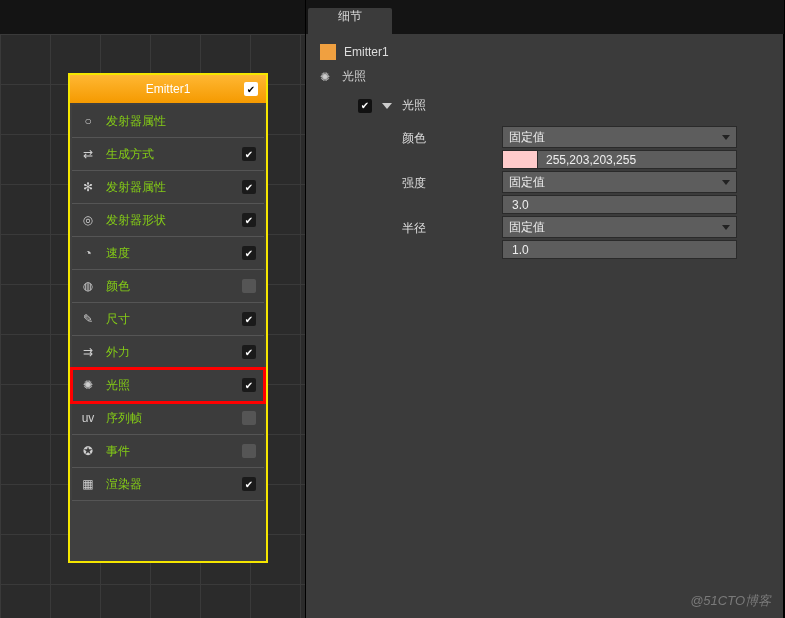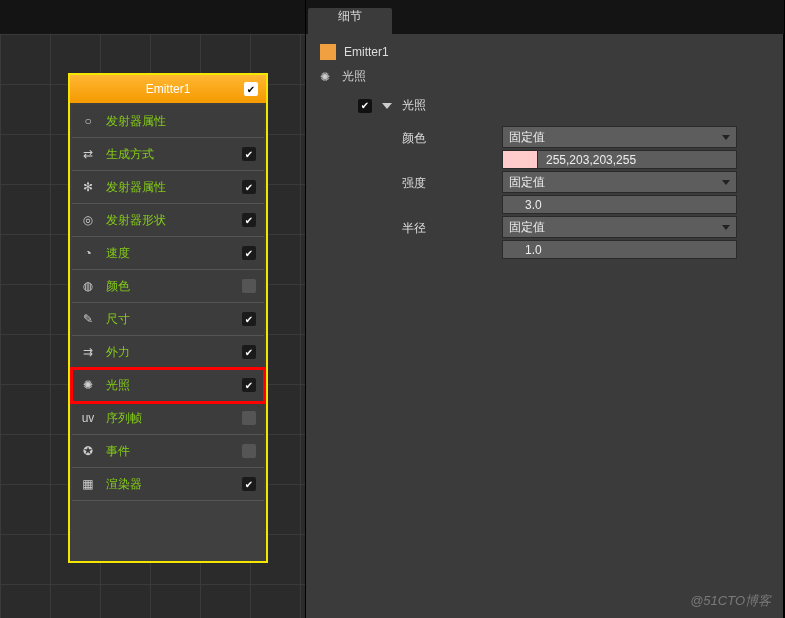--- a/index.html
+++ b/index.html
@@ -192,21 +192,21 @@
   color:#eee;
   font-size:12px;
   padding:10px 6px;
   display:flex;align-items:center;justify-content:space-between;
   cursor:pointer;
 }
 .dd .arrow { width:0;height:0;border-left:4px solid transparent;border-right:4px solid transparent;border-top:5px solid #222;}
 .val-input {
   width:235px;height:19px;
   background:#5d5d5d;border:1px solid #2a2a2a;
-  color:#eee;font-size:12px;padding:0 22px;
+  color:#eee;font-size:12px;padding:0 9px;
   display:flex;align-items:center;
 }
 .color-row {
   width:235px;height:19px;display:flex;
 }
 .color-swatch { width:36px;height:19px;background:#ffcbcb;border:1px solid #2a2a2a; }
 .color-text {
   flex:1;height:19px;background:#5d5d5d;border:1px solid #2a2a2a;border-left:none;color:#eee;font-size:12px;padding:0 8px;display:flex;align-items:center;
 }
 .watermark {

